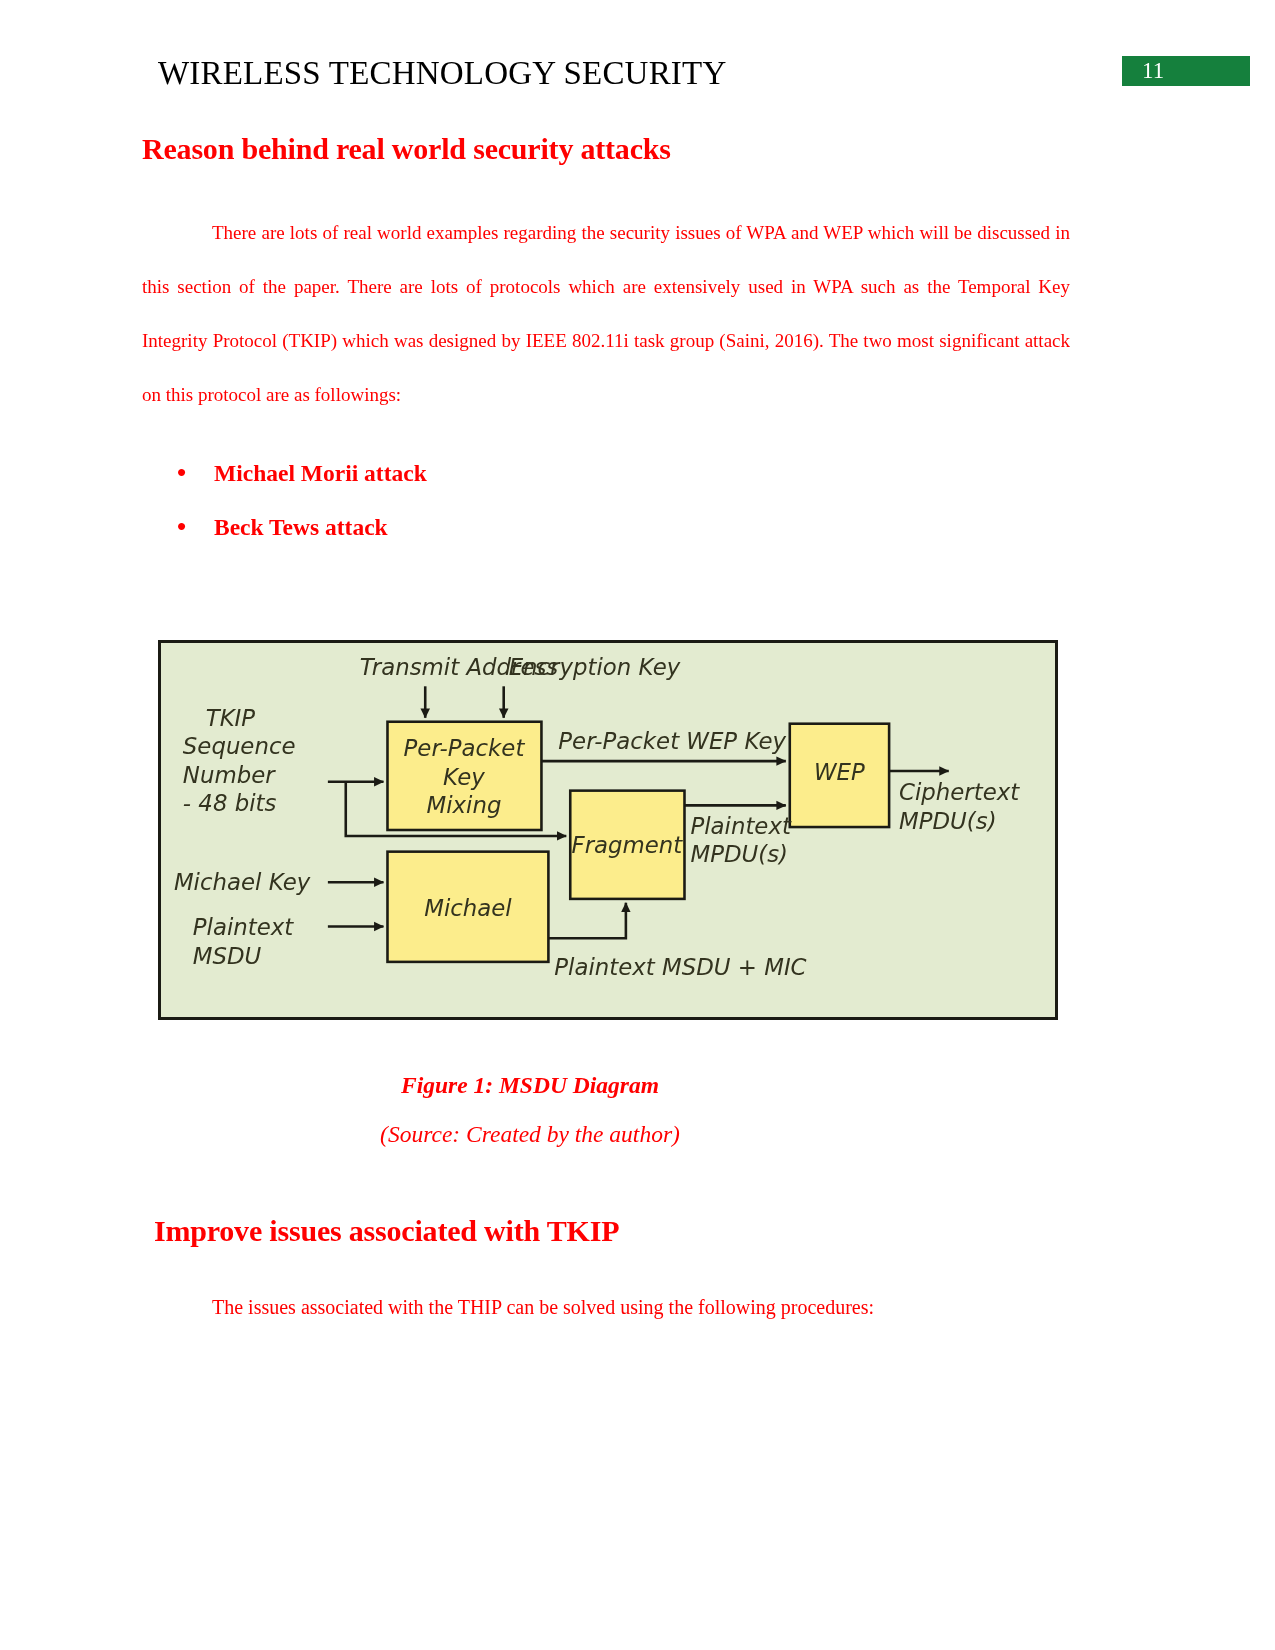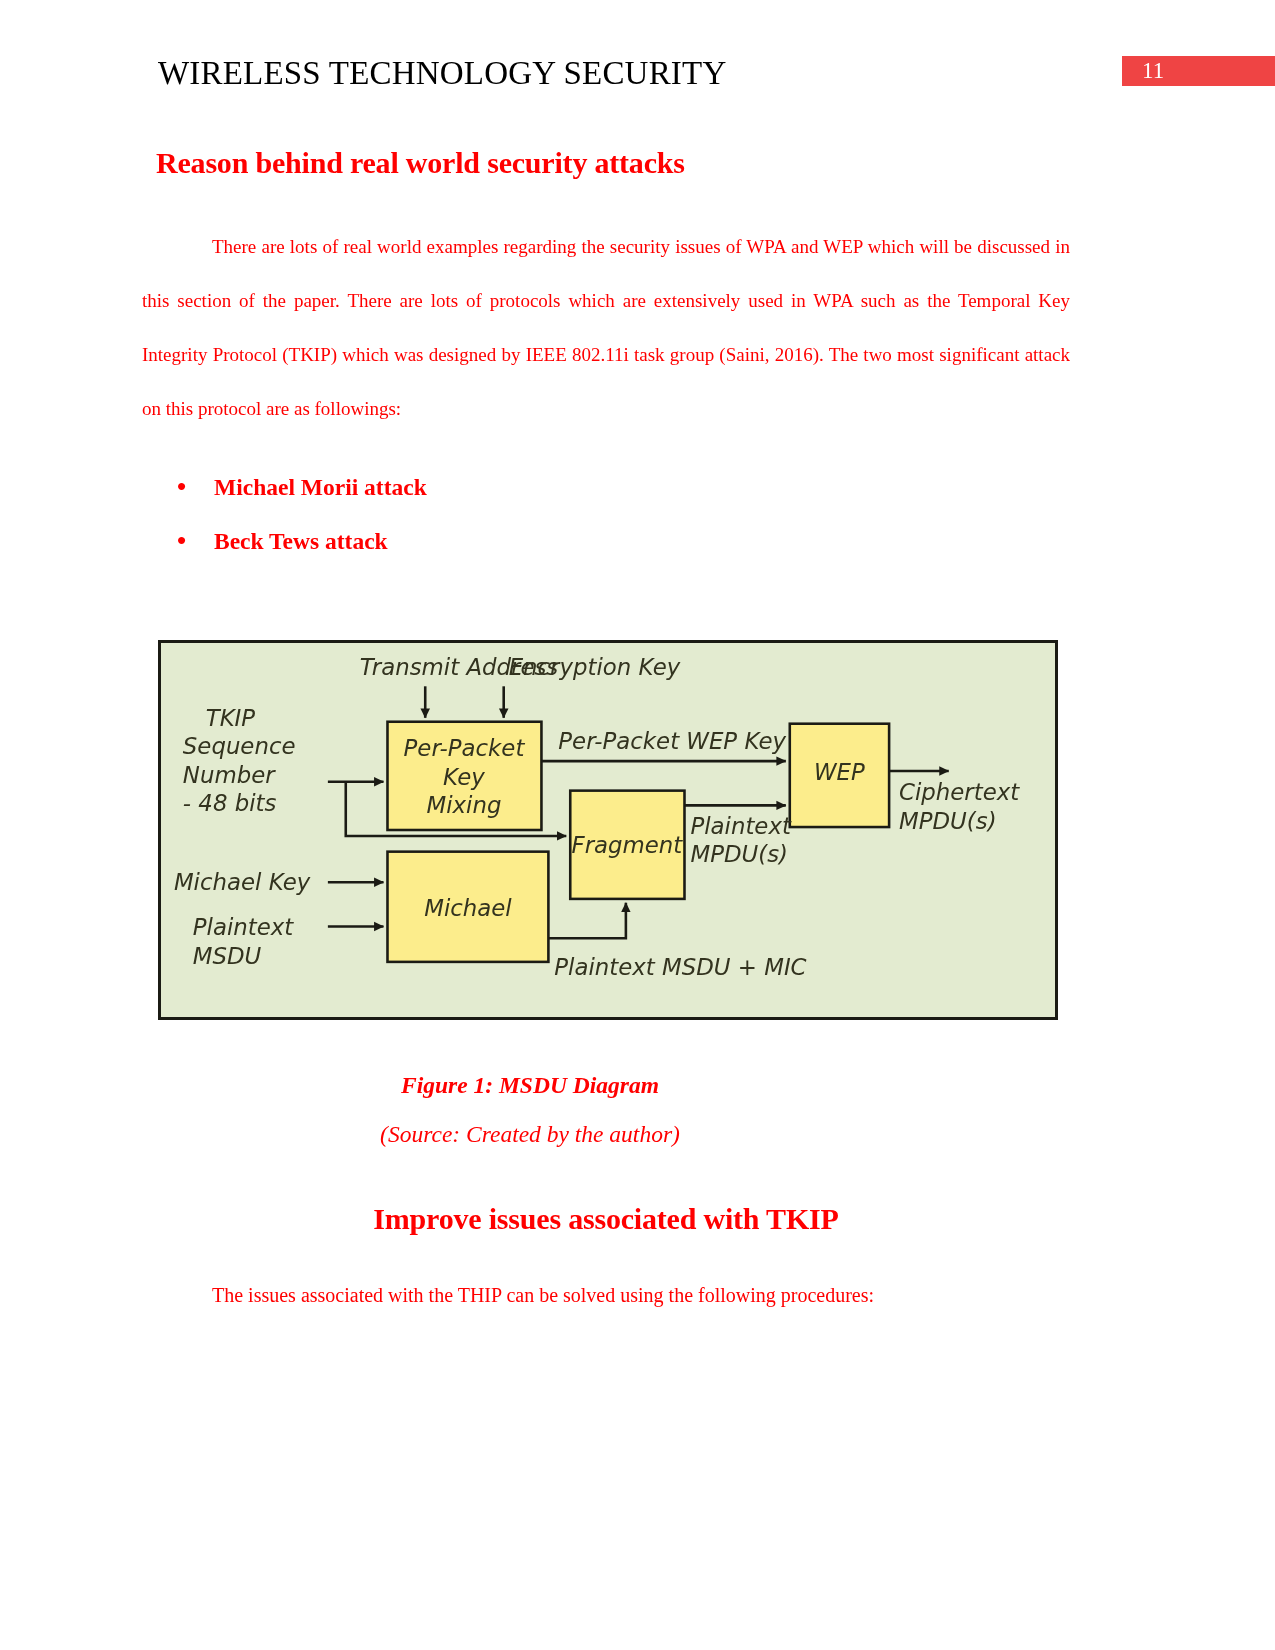--- a/index.html
+++ b/index.html
@@ -31,43 +31,43 @@
     font-family: "Liberation Serif", "DejaVu Serif", serif;
     font-size: 33px;
     letter-spacing: 0.2px;
     color: #000000;
     white-space: nowrap;
   }
   .page-number-badge {
     position: absolute;
     left: 1122px;
     top: 56px;
-    width: 153px;
+    width: 128px;
     height: 30px;
-    background: #ef4444;
+    background: #15803d;
   }
   .page-number-text {
     position: absolute;
     left: 20px;
     top: 2px;
     font-size: 23px;
     color: #ffffff;
     font-family: "Liberation Serif", "DejaVu Serif", serif;
   }
 
   
   .content {
     position: absolute;
     left: 142px;
     top: 130px;
     width: 928px;
   }
 
   h1.section-heading {
-    margin: 14px;
+    margin: 0;
     font-family: "Liberation Serif", "DejaVu Serif", serif;
     font-weight: bold;
     font-size: 30px;
     color: #ff0000;
     line-height: 1.25;
     letter-spacing: -0.2px;
   }
 
   p.body-paragraph {
     margin: 0;
@@ -129,21 +129,21 @@
     font-size: 23.5px;
     color: #ff0000;
   }
 
   .heading-two-wrap {
     position: absolute;
     left: 142px;
     top: 1200px;
     width: 928px;
   }
-  .heading-two-wrap h1 { margin: 0; text-align: center; }
+  .heading-two-wrap h1 { margin: 12px; }
   .tail-paragraph {
     margin-top: 30px;
     font-size: 20px;
     line-height: 54px;
     color: #ff0000;
     text-indent: 70px;
     text-align: justify;
   }
 </style>
 </head>

